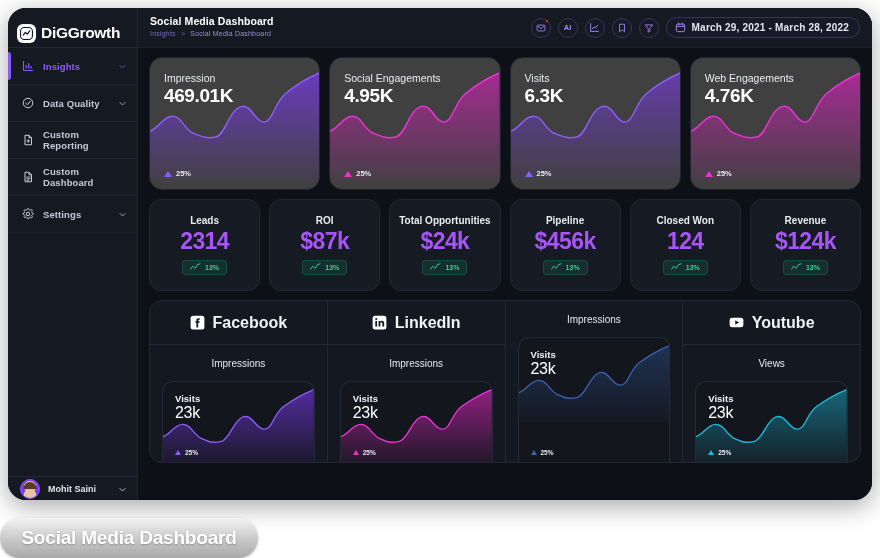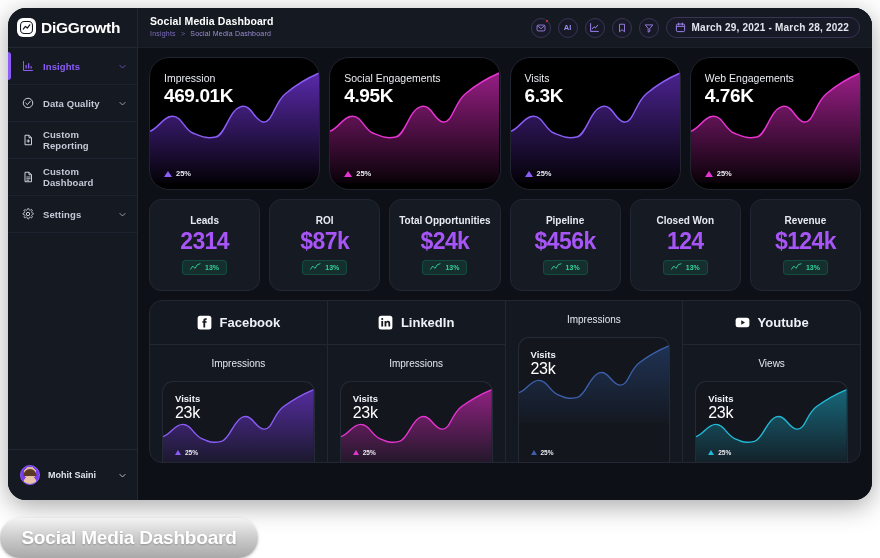--- a/index.html
+++ b/index.html
@@ -24,21 +24,21 @@
 
   
   .sidebar {
     width: 130px; flex: 0 0 130px;
     background: #151922;
     border-right: 1px solid #222733;
     display: flex; flex-direction: column;
     position: relative;
   }
   .brand {
-    height: 40px; display:flex; align-items:center; gap:5px;
+    height: 40px; display:flex; gap:5px;
     padding: 16px 9px;
     border-bottom: 1px solid #222733;
   }
   .brand-mark {
     width: 19px; height: 19px; border-radius: 6px;
     background: #ffffff; display:flex; align-items:center; justify-content:center;
     flex: 0 0 19px;
   }
   .brand-name {
     color:#fff; font-size: 15.5px; font-weight: 700; letter-spacing: -0.3px;
@@ -53,21 +53,21 @@
   }
   .nav-item .nv-ico { width:13px; height:13px; flex:0 0 13px; display:flex; align-items:center; justify-content:center; }
   .nav-item .nv-lbl { flex:1 1 auto; letter-spacing:.1px; }
   .nav-item .nv-chev { width:9px; height:9px; opacity:.8; }
   .nav-item.active { color:#8b5cf6; }
   .nav-item.active::before {
     content:""; position:absolute; left:0; top:4px; bottom:4px; width:3px;
     background:#8b5cf6; border-radius: 0 3px 3px 0;
   }
   .profile {
-    margin-top:auto; height: 51px; display:flex; align-items:center; gap:8px;
+    margin-top:auto; height: 24px; display:flex; align-items:center; gap:8px;
     padding: 0 10px 0 12px; border-top: 1px solid #222733;
   }
   .avatar {
     width:20px; height:20px; border-radius:50%; flex:0 0 20px;
     background: radial-gradient(circle at 50% 38%, #d9b79a 0 42%, #7c3aed 43% 100%);
     border: 1.5px solid #8b5cf6; overflow:hidden; position:relative;
   }
   .avatar::after{
     content:""; position:absolute; left:50%; top:54%; transform:translateX(-50%);
     width:13px; height:10px; border-radius:7px 7px 2px 2px; background:#e7c4a6;
@@ -106,21 +106,21 @@
     height:21px; border-radius:11px; border:1px solid #3a3456; background:#171a26;
     display:flex; align-items:center; gap:6px; padding:0 10px 0 8px;
   }
   .daterange .dr-txt { color:#e3e6ee; font-size:10px; font-weight:600; letter-spacing:.2px; white-space:nowrap;}
 
   .content { flex:1 1 auto; padding: 9px 11px 0 11px; overflow:hidden; }
 
   
   .metrics { display:flex; gap:9px; }
   .mcard {
-    flex:1 1 0; height: 133px; border-radius:20px; background:#000000;
+    flex:1 1 0; height: 133px; border-radius:13px; background:#404040;
     border:1px solid #20242e; position:relative; overflow:hidden;
   }
   .mcard .m-label { position:absolute; left:14px; top:14px; color:#e9ecf2; font-size:10.5px; font-weight:500; z-index:3;}
   .mcard .m-value { position:absolute; left:14px; top:27px; color:#ffffff; font-size:19px; font-weight:800; letter-spacing:-.4px; z-index:3;}
   .mcard .m-delta { position:absolute; left:14px; bottom:11px; display:flex; align-items:center; gap:4px; z-index:3;}
   .mcard .m-delta span { color:#e9ecf2; font-size:7.5px; font-weight:700; }
   .spark { position:absolute; left:0; right:0; bottom:0; top:0; z-index:1; }
   .tri { width:0;height:0;border-left:4px solid transparent;border-right:4px solid transparent; }
 
   
@@ -140,21 +140,21 @@
   .k-badge span { color:#34d399; font-size:7px; font-weight:700; }
 
   
   .social {
     margin-top:9px; border-radius:13px; background:#141821;
     border:1px solid #222733; overflow:hidden; height:163px; display:flex;
   }
   .scol { flex:1 1 0; border-right:1px solid #222733; display:flex; flex-direction:column; }
   .scol:last-child { border-right:none; }
   .s-head { height:44px; display:flex; align-items:center; justify-content:center; gap:8px; border-bottom:1px solid #222733; }
-  .s-head .s-name { color:#eef1f6; font-size:13px; font-weight:600; }
+  .s-head .s-name { color:#eef1f6; font-size:16px; font-weight:600; }
   .plat-ico { width:15px; height:15px; flex:0 0 15px; display:flex; align-items:center; justify-content:center;}
   .s-sub { height:36px; display:flex; align-items:center; justify-content:center; color:#e4e8ef; font-size:10px; font-weight:500; }
   .s-card { margin:0 12px; flex:1 1 auto; border-radius:11px 11px 0 0; border:1px solid #242a36; border-bottom:none; position:relative; overflow:hidden; background:#13161d;}
   .s-card .sc-label { position:absolute; left:12px; top:11px; color:#f0f3f8; font-size:9.5px; font-weight:700; z-index:3;}
   .s-card .sc-value { position:absolute; left:12px; top:22px; color:#ffffff; font-size:16px; font-weight:400; letter-spacing:-.3px; z-index:3;}
   .s-card .sc-delta { position:absolute; left:12px; bottom:6px; display:flex; align-items:center; gap:4px; z-index:3;}
   .s-card .sc-delta span { color:#e9ecf2; font-size:6.5px; font-weight:700; }
 
   
   .caption {

